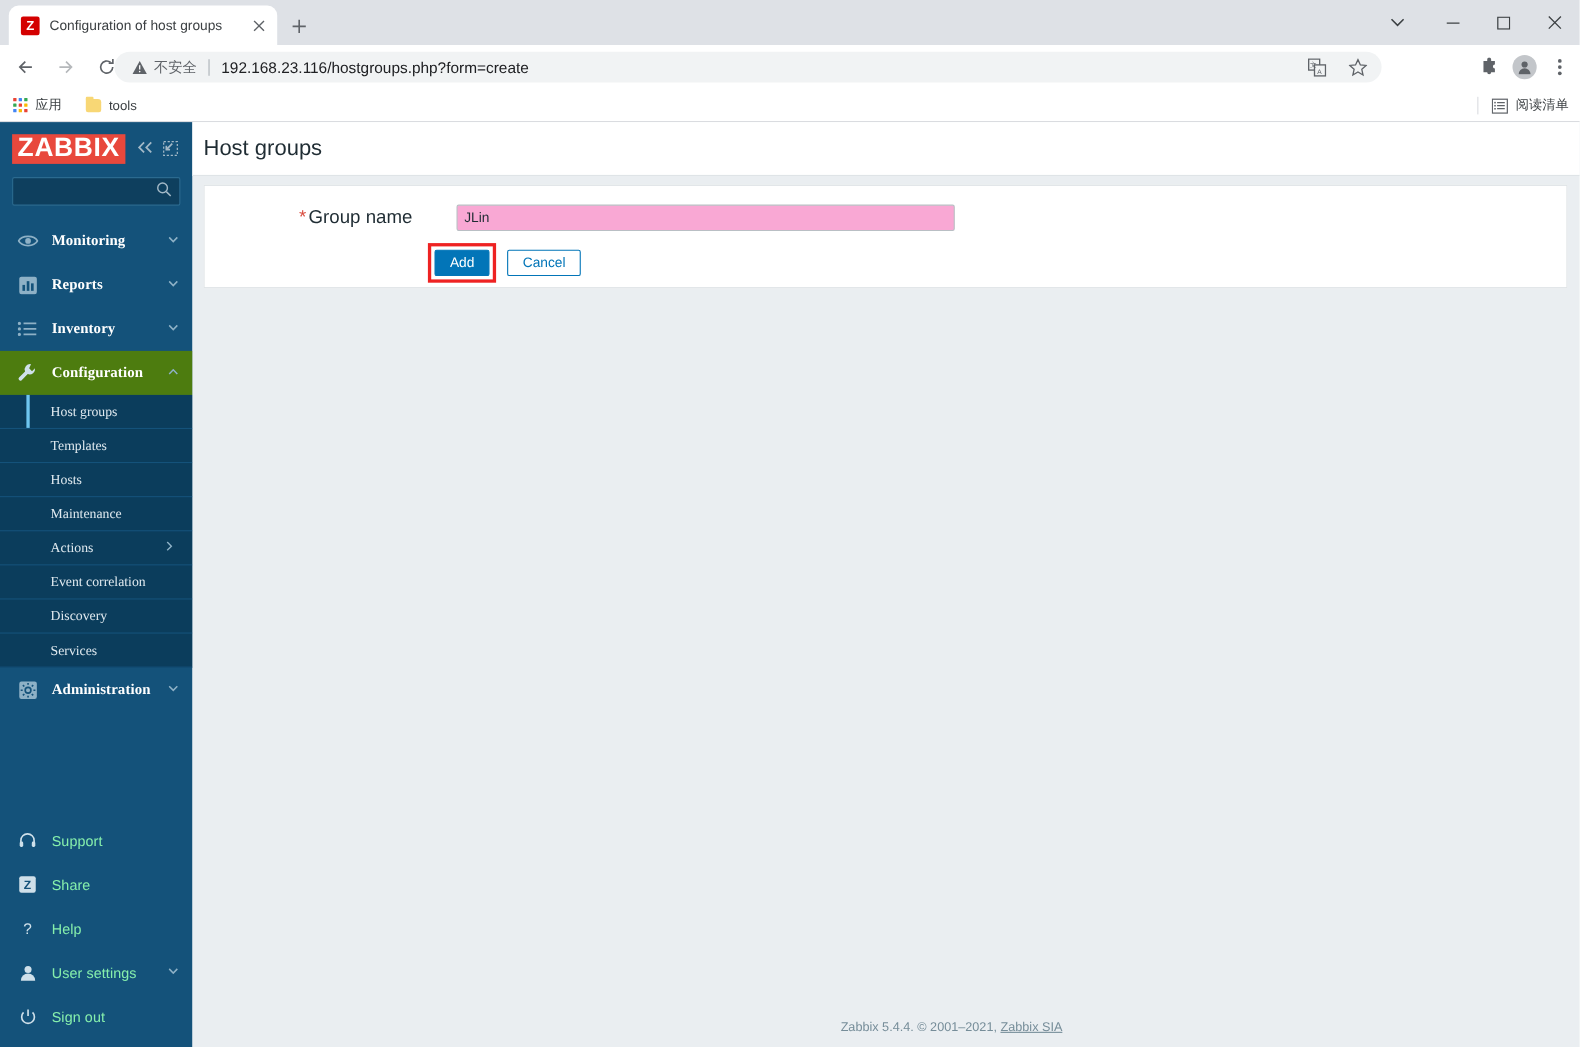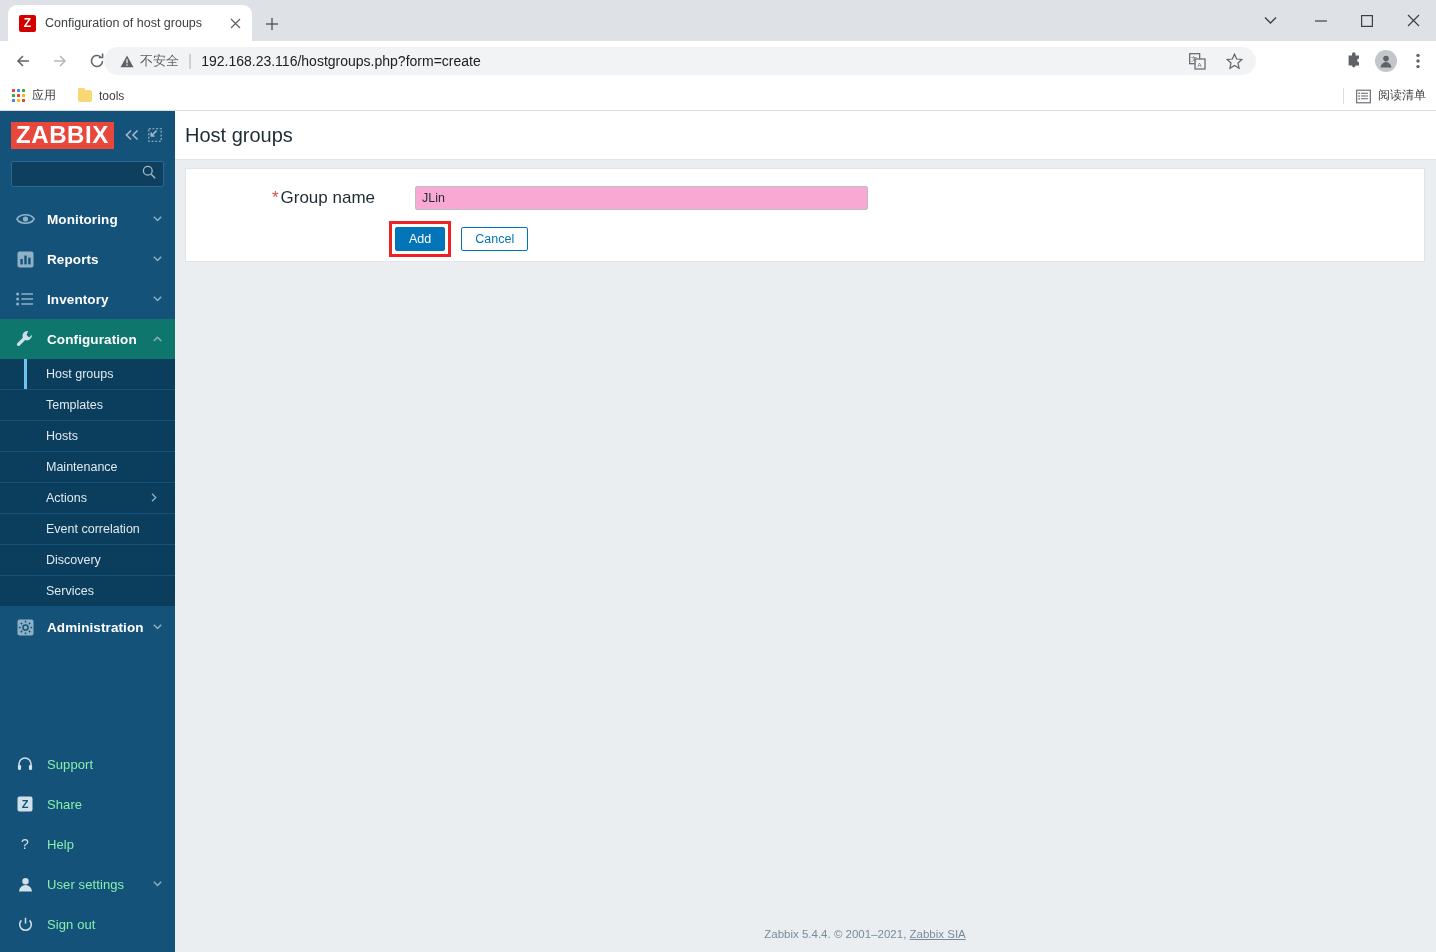--- a/index.html
+++ b/index.html
@@ -126,26 +126,26 @@
   .sb-collapse { margin-left: 10px; color: #a3b9c7; font-size: 15px; }
   .sb-hide { margin-left: 8px; color: #a3b9c7; display: flex; }
 
   .sb-search {
     position: absolute; left: 11px; top: 50px; width: 153px; height: 26px;
     background: #0e3f5e; border: 1px solid #2b6a8f; border-radius: 2px;
     display: flex; align-items: center; justify-content: flex-end;
   }
   .sb-search .mag { margin-right: 7px; color: #a3b9c7; }
 
-  .sb-menu { position: absolute; left: 0; top: 88px; width: 175px; }
+  .sb-menu { position: absolute; left: 0; top: 88px; width: 175px; font-family: Liberation Serif, serif; }
   .sb-top-item {
     height: 40px; display: flex; align-items: center; position: relative;
     color: #ffffff;
   }
-  .sb-top-item.active { background: #0f766e; text-align: right; }
+  .sb-top-item.active { background: #4d7c0f; text-align: right; }
   .sb-ico {
     width: 30px; margin-left: 10px; display: flex; align-items: center;
     justify-content: center; color: #8eb1c6; flex: 0 0 auto;
   }
   .sb-top-label {
     margin-left: 7px; font-size: 13.5px; color: #ffffff; font-weight: bold;
     letter-spacing: 0.1px;
   }
   .sb-chev {
     position: absolute; right: 13px; color: #8eb1c6; font-size: 10px;

